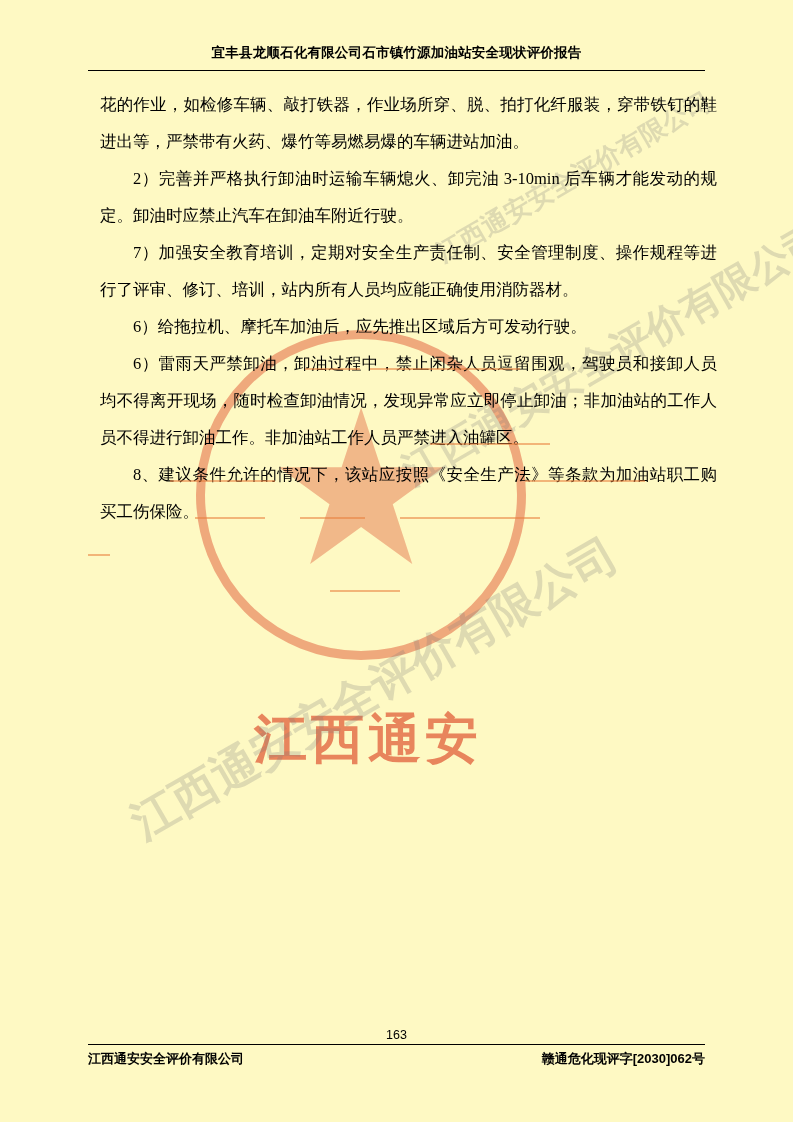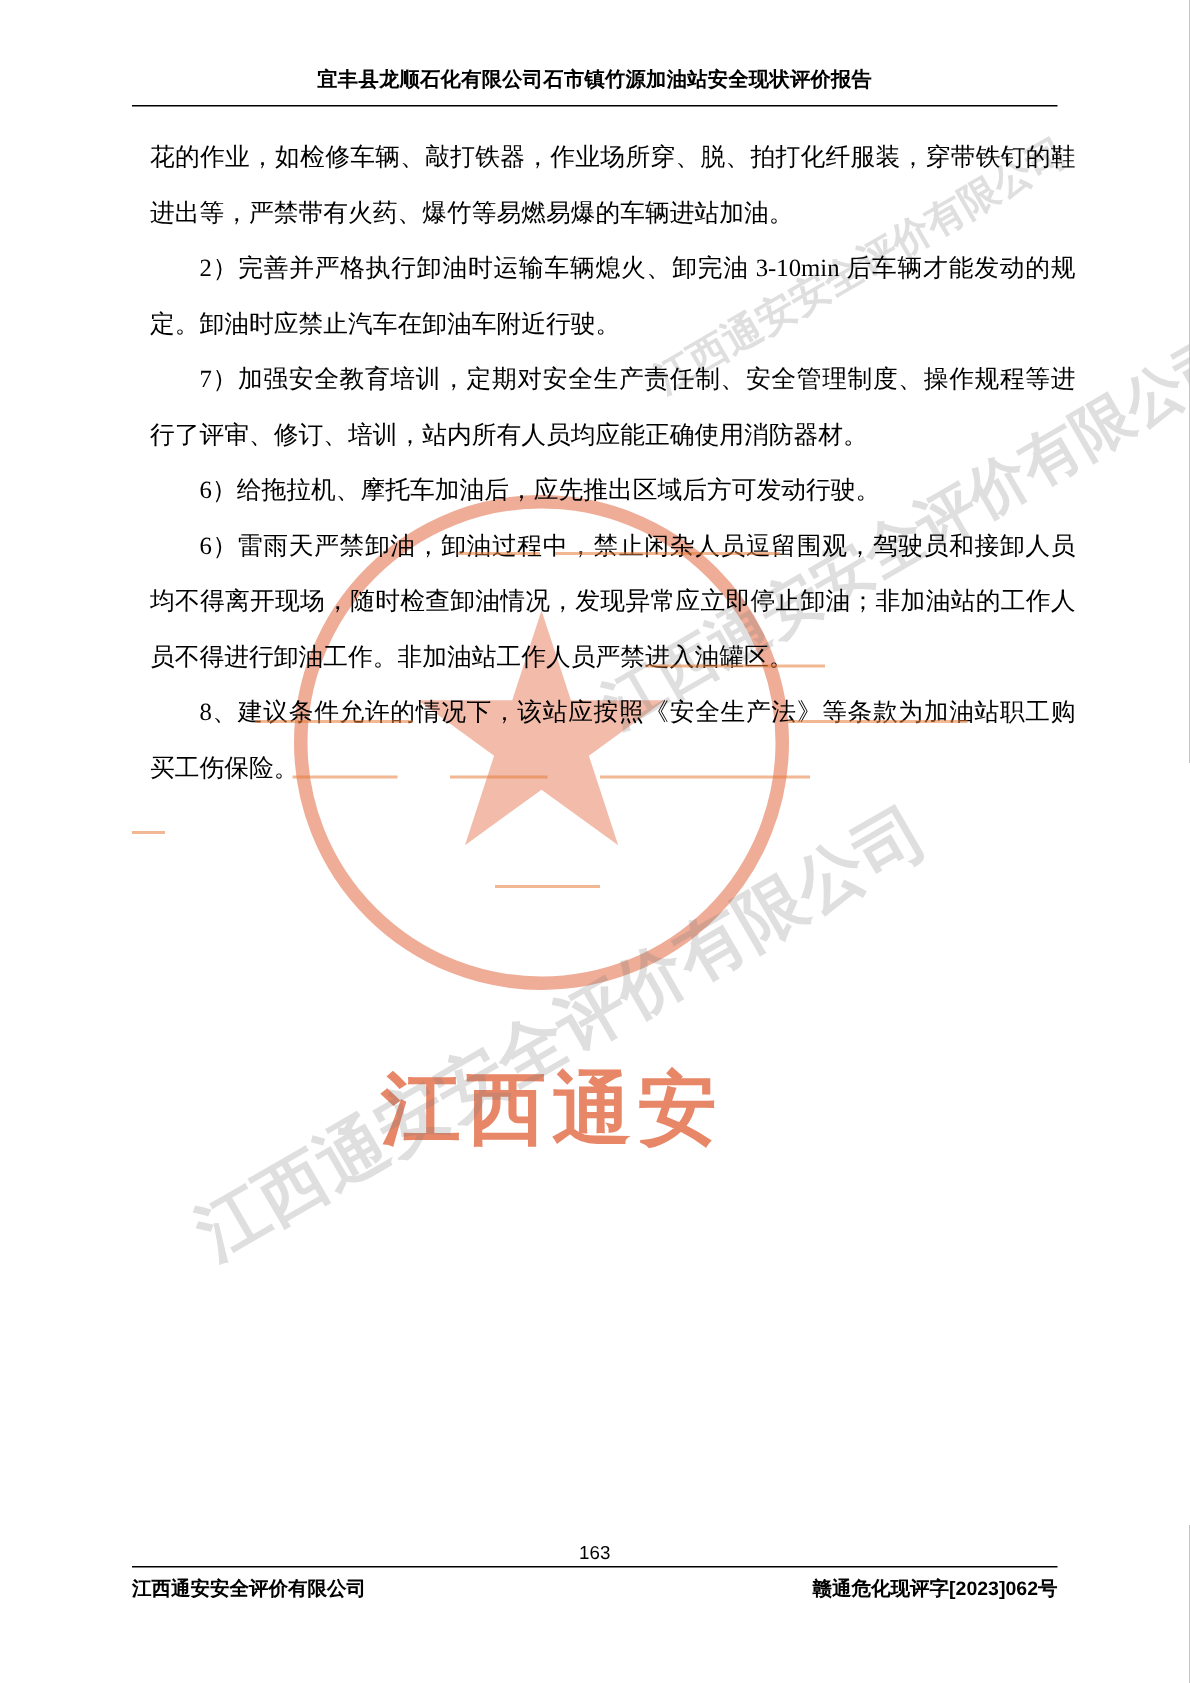--- a/index.html
+++ b/index.html
@@ -4,21 +4,21 @@
 <style>
   html, body {
     margin: 0;
     padding: 0;
     background: #9a9a9a;
   }
   .page {
     position: relative;
     width: 793px;
     height: 1122px;
-    background: #ffffff;
+    background: #fef9c3;
     margin: 0 auto;
     overflow: hidden;
     font-family: "Liberation Serif", "DejaVu Serif", serif;
     color: #000000;
   }
 
   
   .header {
     position: absolute;
     top: 44px;
@@ -205,16 +205,16 @@
     <p class="indent">7）加强安全教育培训，定期对安全生产责任制、安全管理制度、操作规程等进行了评审、修订、培训，站内所有人员均应能正确使用消防器材。</p>
     <p class="indent">6）给拖拉机、摩托车加油后，应先推出区域后方可发动行驶。</p>
     <p class="indent">6）雷雨天严禁卸油，卸油过程中，禁止闲杂人员逗留围观，驾驶员和接卸人员均不得离开现场，随时检查卸油情况，发现异常应立即停止卸油；非加油站的工作人员不得进行卸油工作。非加油站工作人员严禁进入油罐区。</p>
     <p class="indent">8、建议条件允许的情况下，该站应按照《安全生产法》等条款为加油站职工购买工伤保险。</p>
   </div>
 
   <div class="page-number">163</div>
   <div class="footer-rule"></div>
   <div class="footer">
     <span>江西通安安全评价有限公司</span>
-    <span>赣通危化现评字[2023]062号</span>
+    <span>赣通危化现评字[2030]062号</span>
   </div>
 
 </div>
 
 </body></html>

